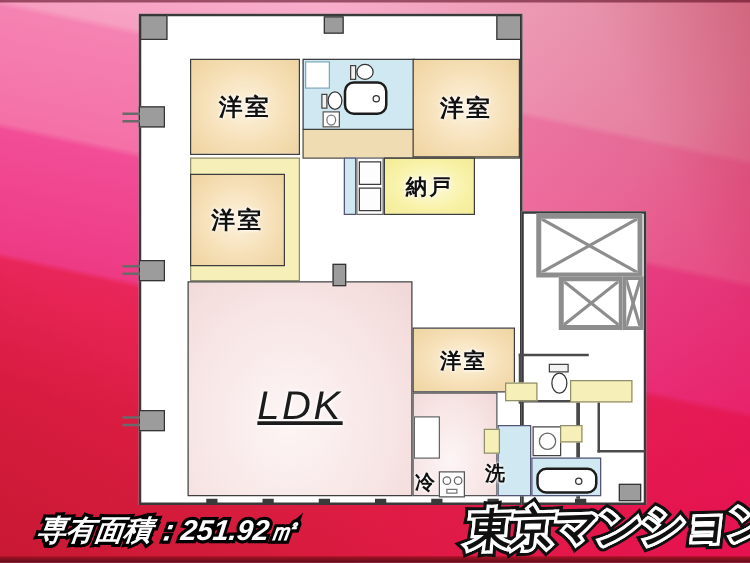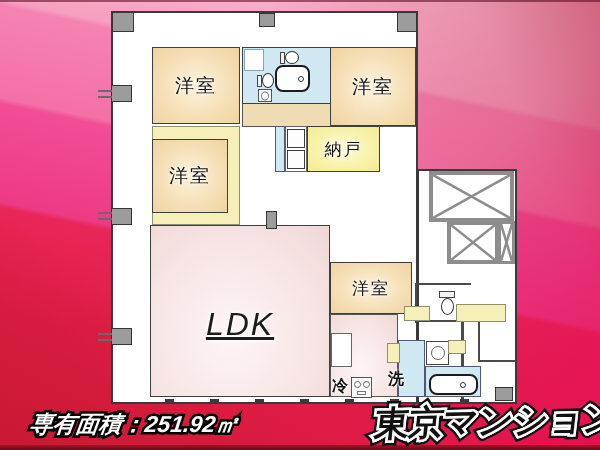--- a/index.html
+++ b/index.html
@@ -33,21 +33,21 @@
   .pillar{background:#9c9c9c; border:1.5px solid #353535;}
   .stub{height:8px; border-top:2px solid #6a6a6a; border-bottom:2px solid #6a6a6a;}
   
   .room{border:1.5px solid #3e3e3e; display:flex; align-items:center; justify-content:center;}
   .room-beige{background:radial-gradient(ellipse at center,#fdf3de 0%,#f6e0b8 55%,#efd4a1 100%);}
   .room-yellow{background:radial-gradient(ellipse at center,#fdfbdc 0%,#f8f2a8 60%,#f3eb95 100%);}
   .room-pink{background:radial-gradient(ellipse at 45% 65%,#fdf5f5 0%,#f8e6e6 55%,#f1d7d7 100%);}
   .room-blue{background:#cfe8f1;}
   .strip-cream{background:#f6f0b8; border:1px solid #8f8f6e;}
   .white-box{background:#ffffff; border:1px solid #666;}
-  .rlabel{font-weight:normal; font-size:19px; color:#101010; letter-spacing:2px;
+  .rlabel{font-weight:bold; font-size:19px; color:#101010; letter-spacing:2px;
     text-shadow:0 0 3px #fff,0 0 3px #fff; white-space:nowrap;}
   .rlabel-sm{font-size:17px;}
   .ldk-label{font-style:italic; font-size:32px; font-weight:500; color:#1c1c1c;
     letter-spacing:2px; text-align:center; text-shadow:0 0 4px #fff,0 0 4px #fff;}
   .mini-label{font-weight:bold; font-size:16px; color:#101010; text-shadow:0 0 3px #fff,0 0 3px #fff;}
   
   .tub{background:#fff; border:2.5px solid #1c1c1c; border-radius:8px;}
   .tub .drain{position:absolute; width:6px; height:6px; border:1.5px solid #333;
     border-radius:50%; top:50%; transform:translateY(-50%);}
   .toilet-tank{background:#f2f2f2; border:1px solid #444;}

